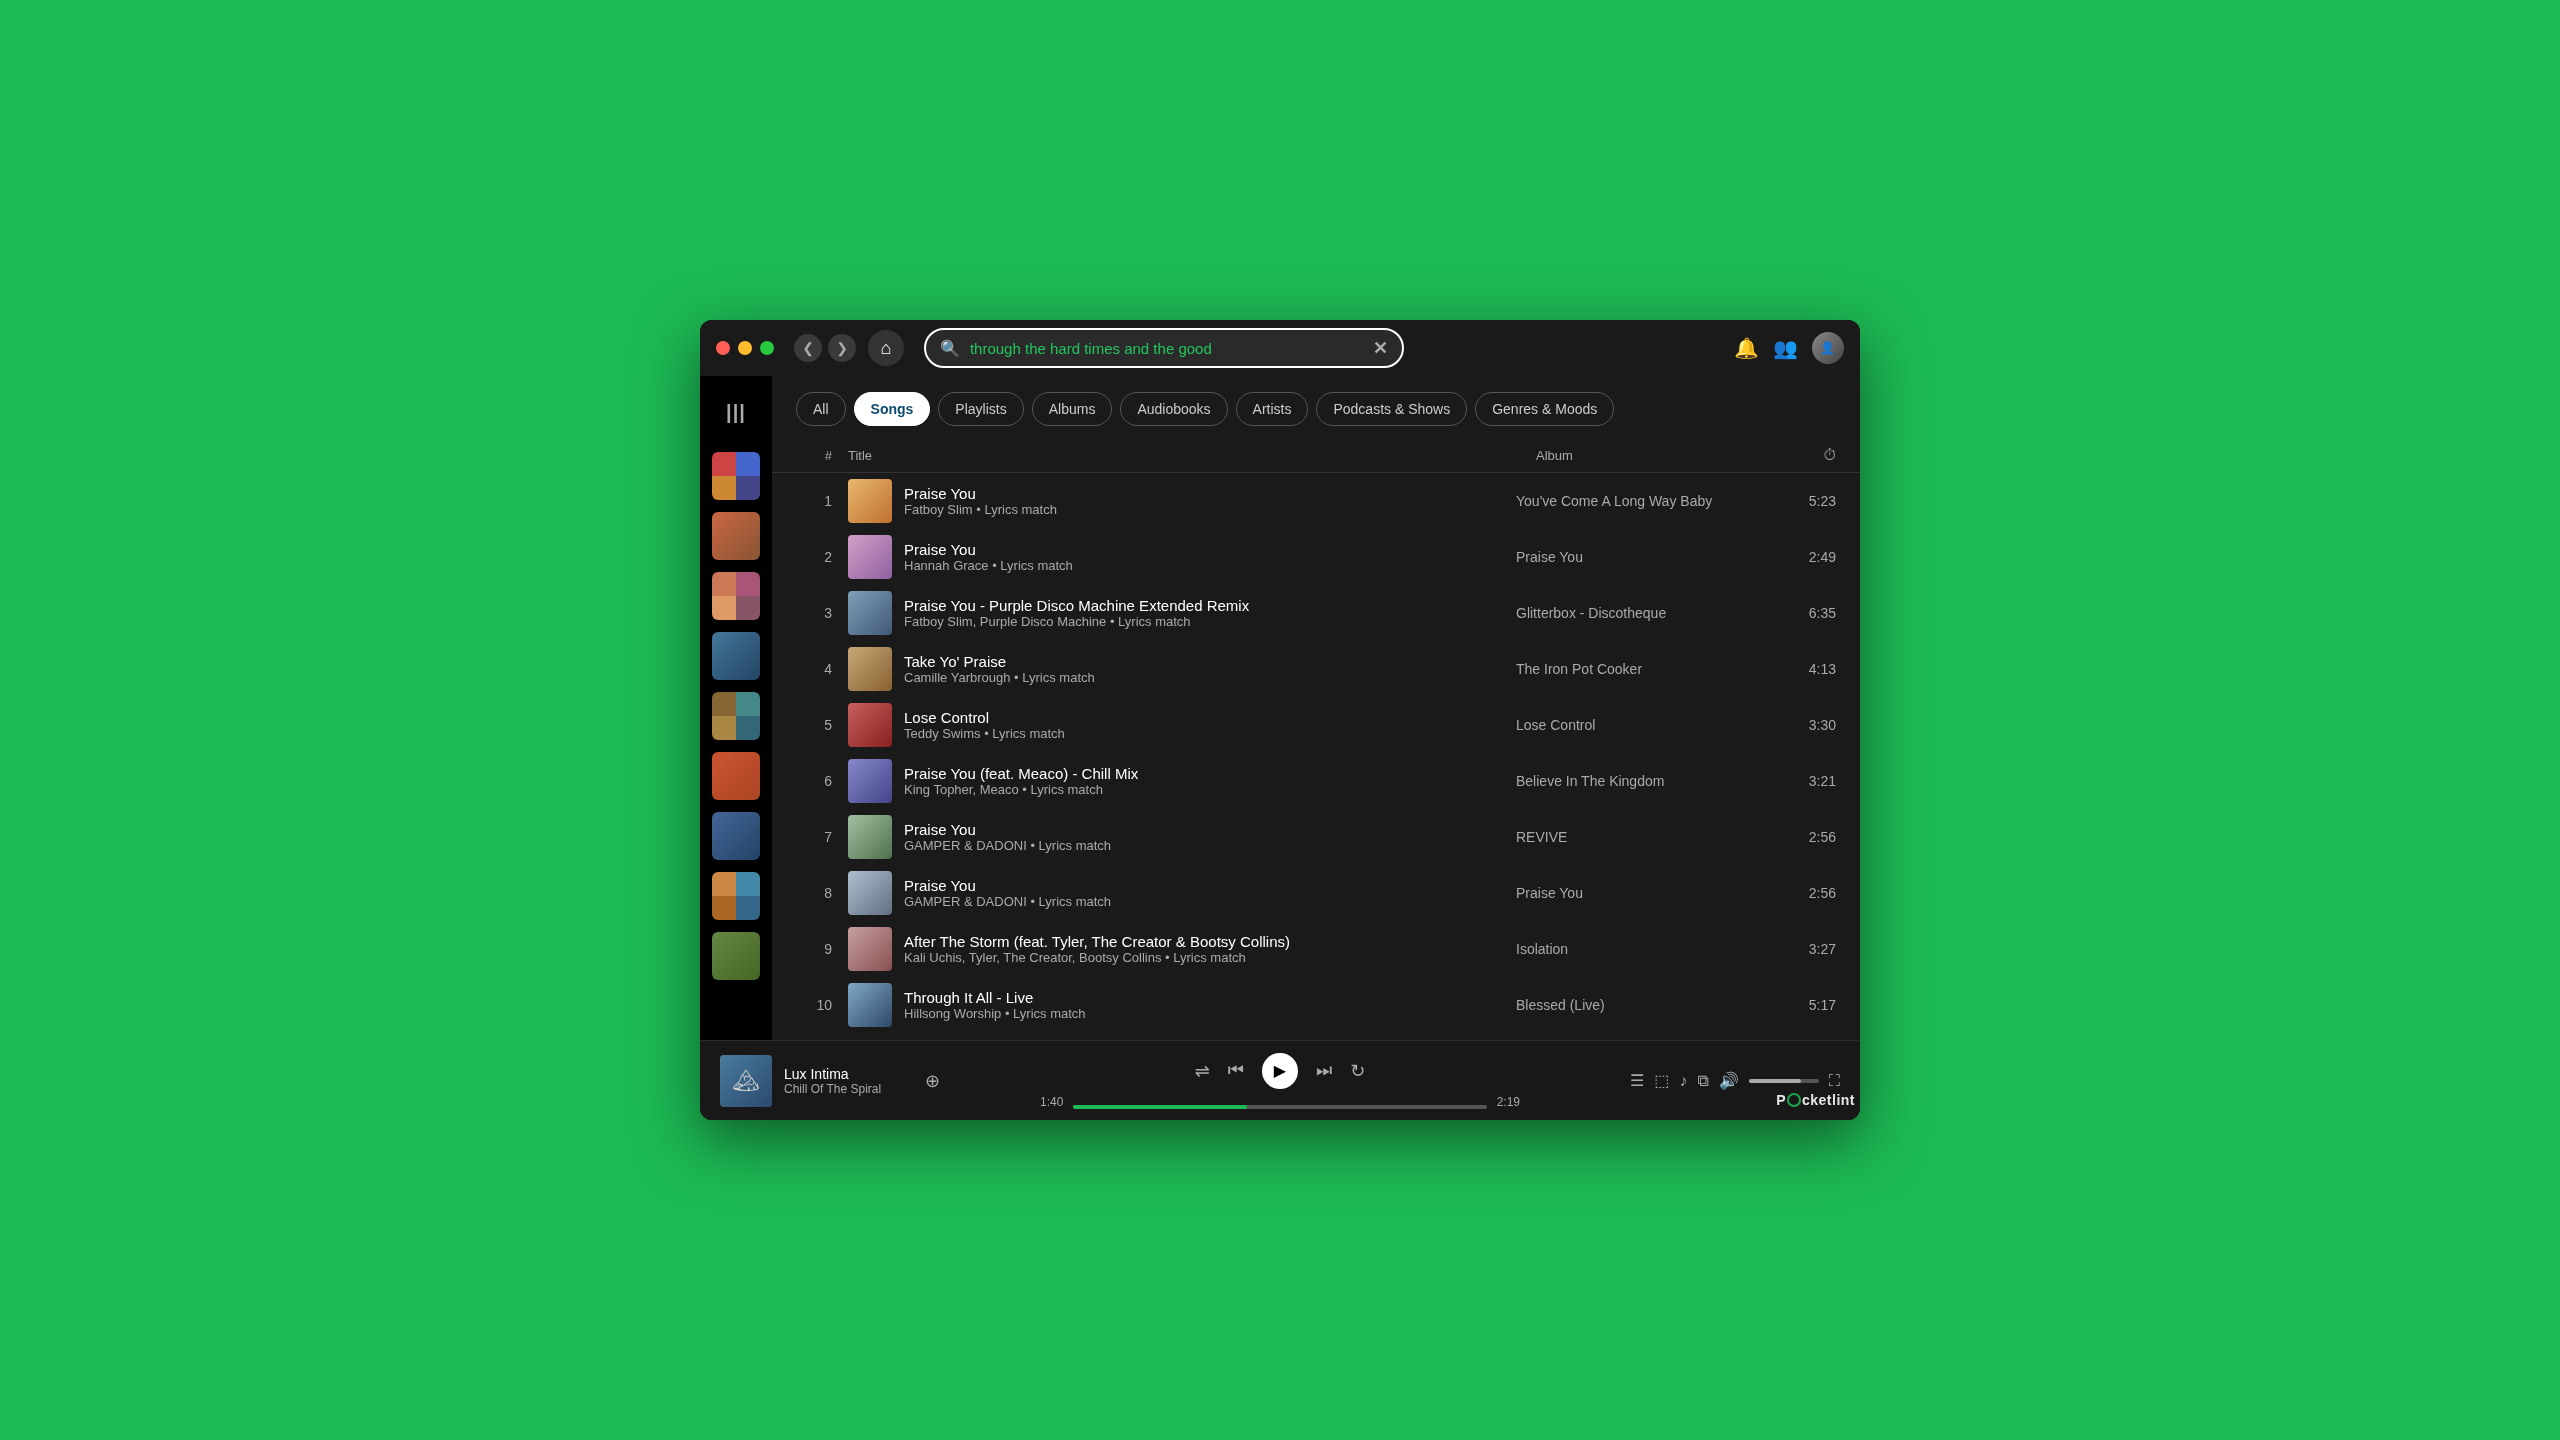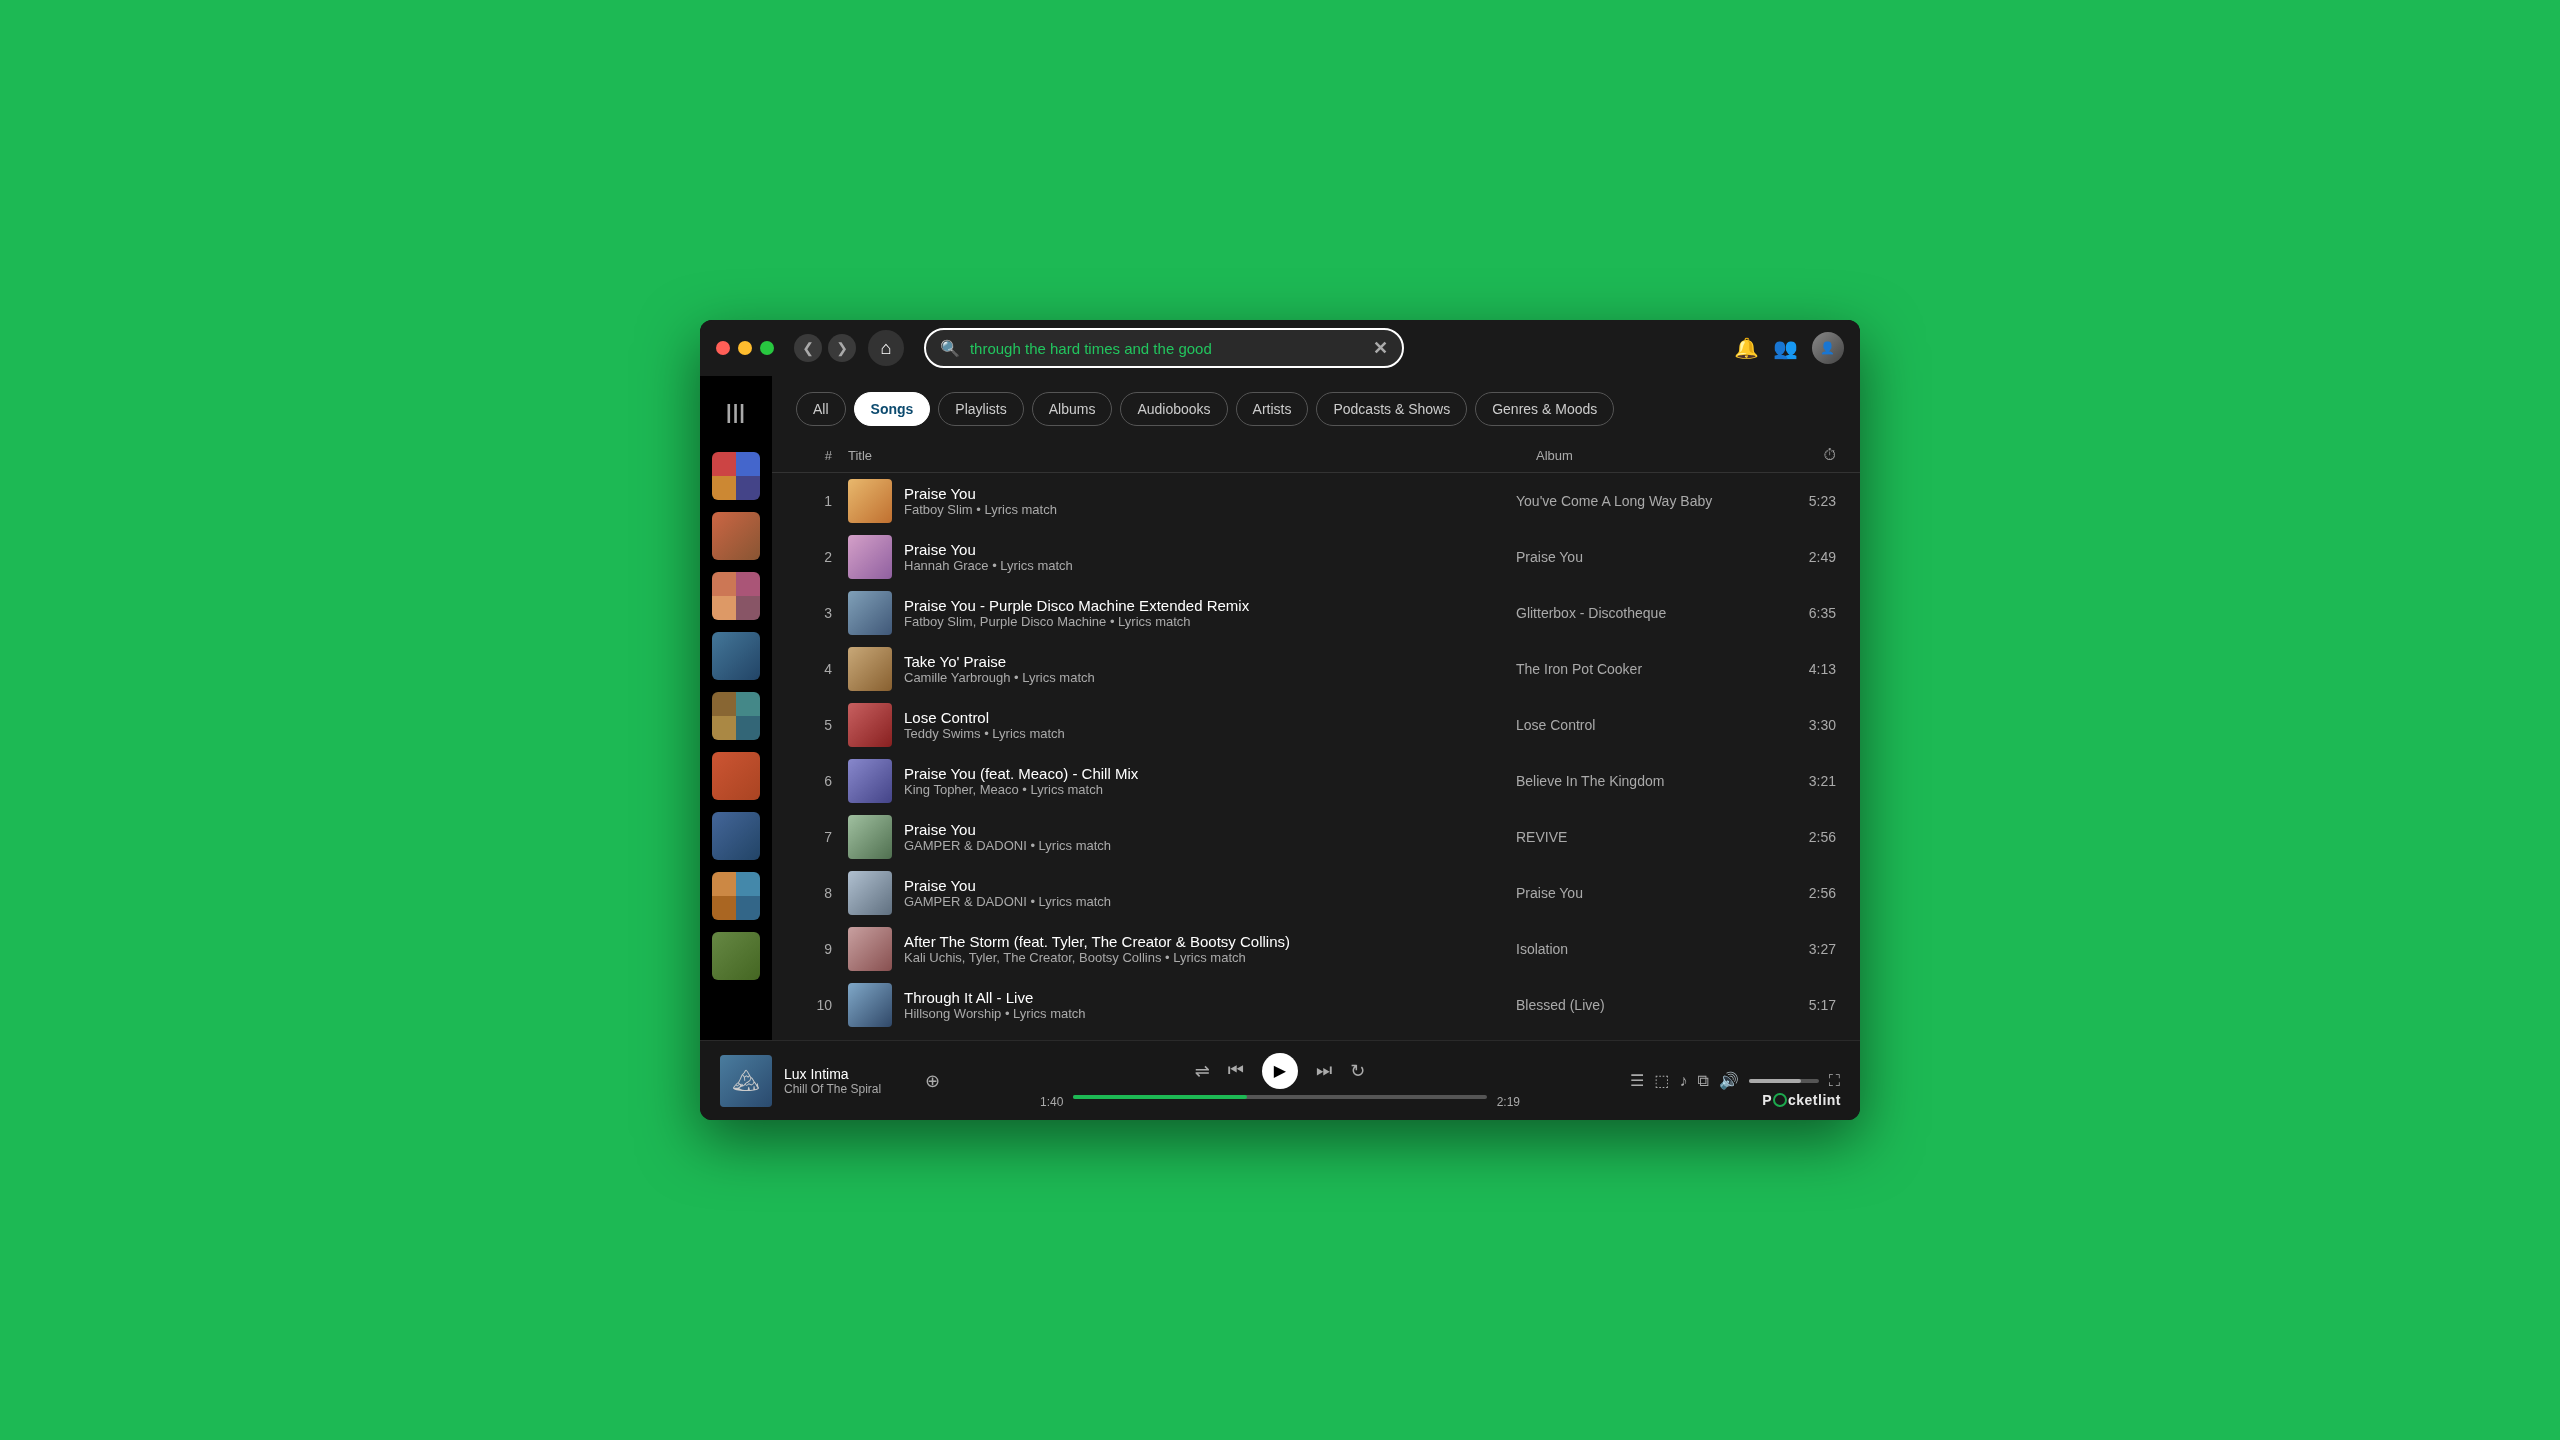--- a/index.html
+++ b/index.html
@@ -383,21 +383,21 @@
     .ctrl-btn.play {
       width: 36px;
       height: 36px;
       background: #fff;
       border-radius: 50%;
       color: #000;
       font-size: 16px;
     }
     .progress-row {
       display: flex;
-      align-items: flex-start;
+      align-items: flex-end;
       gap: 10px;
       width: 100%;
       max-width: 480px;
     }
     .progress-time { color: #aaa; font-size: 12px; }
     .progress-bar {
       flex: 1;
       height: 4px;
       background: #555;
       border-radius: 2px;
@@ -449,21 +449,21 @@
     .art-6 { background: linear-gradient(135deg, #8888cc, #444488); }
     .art-7 { background: linear-gradient(135deg, #a0c0a0, #507050); }
     .art-8 { background: linear-gradient(135deg, #b0c0d0, #607080); }
     .art-9 { background: linear-gradient(135deg, #c8a0a0, #885050); }
     .art-10 { background: linear-gradient(135deg, #80a8c8, #304868); }
 
     
     .watermark {
       position: absolute;
       bottom: 12px;
-      right: 19px;
+      right: 5px;
       color: #fff;
       font-size: 14px;
       font-weight: 700;
       opacity: 0.9;
       pointer-events: none;
       letter-spacing: 0.5px;
     }
     .watermark .pocket-o {
       display: inline-block;
       width: 14px;

